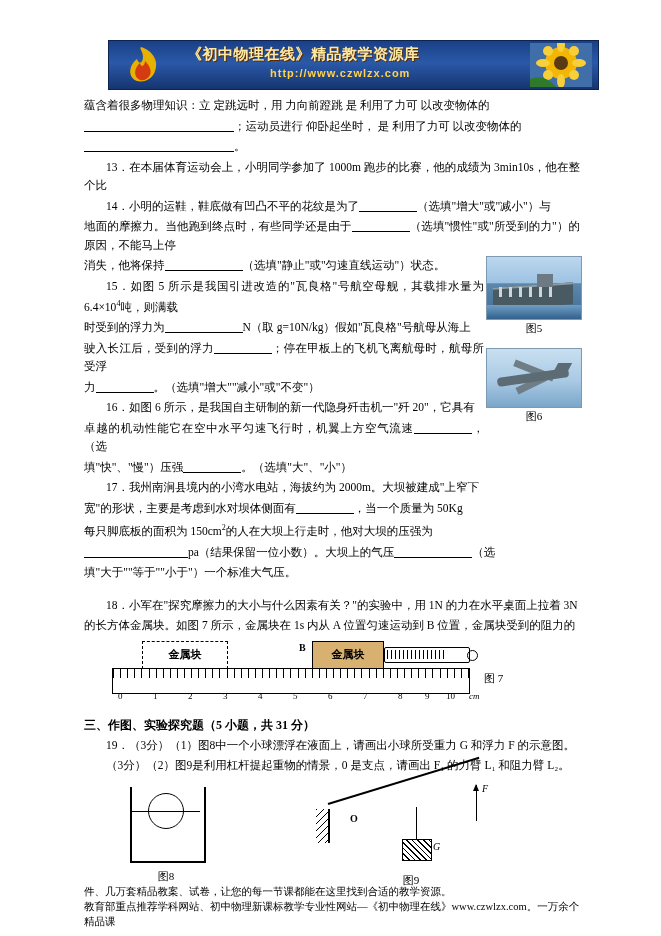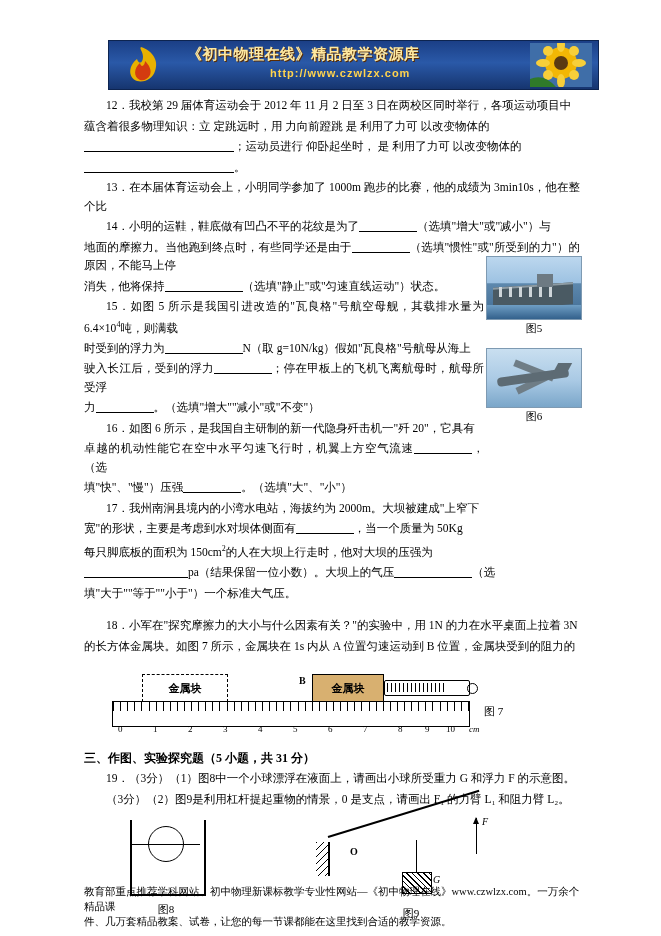--- a/index.html
+++ b/index.html
@@ -117,21 +117,21 @@
   .jet .wing2{
     position:absolute;left:28px;top:30px;width:40px;height:7px;
     background:#6f7d86;transform:rotate(-26deg);
   }
   .jet .tail{
     position:absolute;left:68px;top:14px;width:14px;height:12px;
     background:#5d6b74;transform:skewX(-28deg);
   }
 
   
-  .fig7-wrap{position:relative;margin-top:19px;height:66px;}
+  .fig7-wrap{position:relative;margin-top:6px;height:66px;}
   .fig7-dash{
     position:absolute;left:58px;top:0px;width:84px;height:26px;
     border:1px dashed #000;
     display:flex;align-items:center;justify-content:center;
     font-size:11px;font-weight:bold;
   }
   .fig7-blockB{
     position:absolute;left:228px;top:0px;width:70px;height:26px;
     border:1px solid #000;background:#d8b070;
     display:flex;align-items:center;justify-content:center;
@@ -247,23 +247,20 @@
           <ellipse cx="44" cy="8" rx="5" ry="5"></ellipse>
         <ellipse cx="18" cy="32" rx="5" ry="5"></ellipse>
           <ellipse cx="44" cy="32" rx="5" ry="5"></ellipse>
       </g>
       <path d="M0 36 q14 -6 26 8 h-26 z" fill="#2f7a2a"></path>
     </svg>
   </div>
 
   <div class="content">
 
-    <p class="q">
-      <span class="indent"></span><span>12．</span><span>我校第 29 届体育运动会于 2012 年 11 月 2 日至 3 日在两校区同时举行，各项运动项目中</span>
-    </p>
     <p class="q">
       <span>蕴含着很多物理知识：立 定跳远时，用 力向前蹬跳 是 利用了力可 以改变物体的</span>
     </p>
     <p class="q">
       <span class="blank b-xxl"></span><span>；运动员进行 仰卧起坐时， 是 利用了力可 以改变物体的</span>
     </p>
     <p class="q">
       <span class="blank b-xxl"></span><span>。</span>
     </p>
 
@@ -399,17 +396,17 @@
     <div class="jet">
       <div class="wing1"></div>
       <div class="wing2"></div>
       <div class="body"></div>
       <div class="tail"></div>
     </div>
     <div class="fig-cap">图6</div>
   </div>
 
   <div class="footer">
+    <div>件、几万套精品教案、试卷，让您的每一节课都能在这里找到合适的教学资源。</div>
     <div>教育部重点推荐学科网站、初中物理新课标教学专业性网站—《初中物理在线》www.czwlzx.com。一万余个精品课</div>
-    <div>件、几万套精品教案、试卷，让您的每一节课都能在这里找到合适的教学资源。</div>
   </div>
 
 </div>
 
 </body></html>

